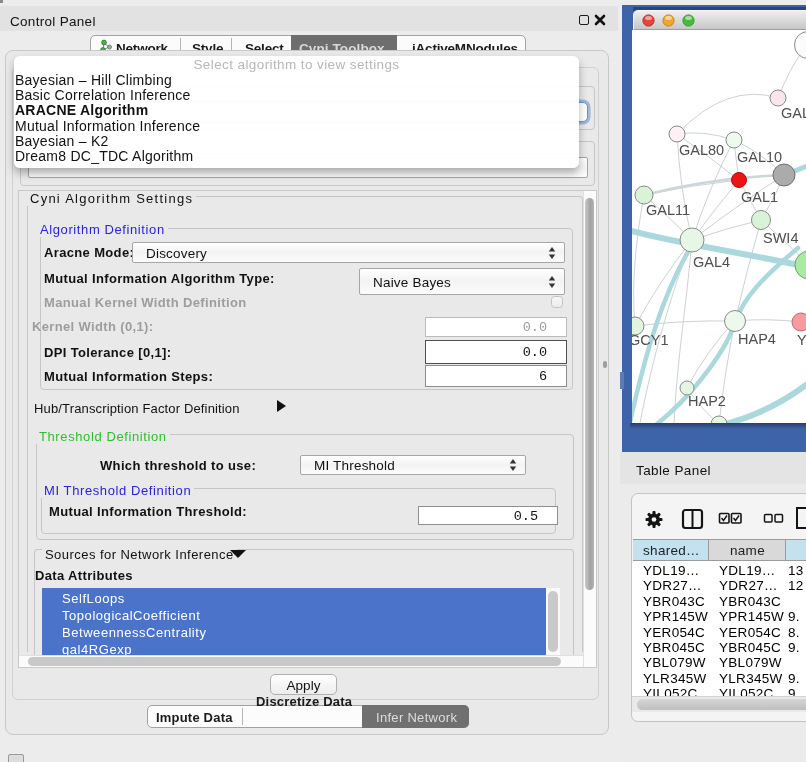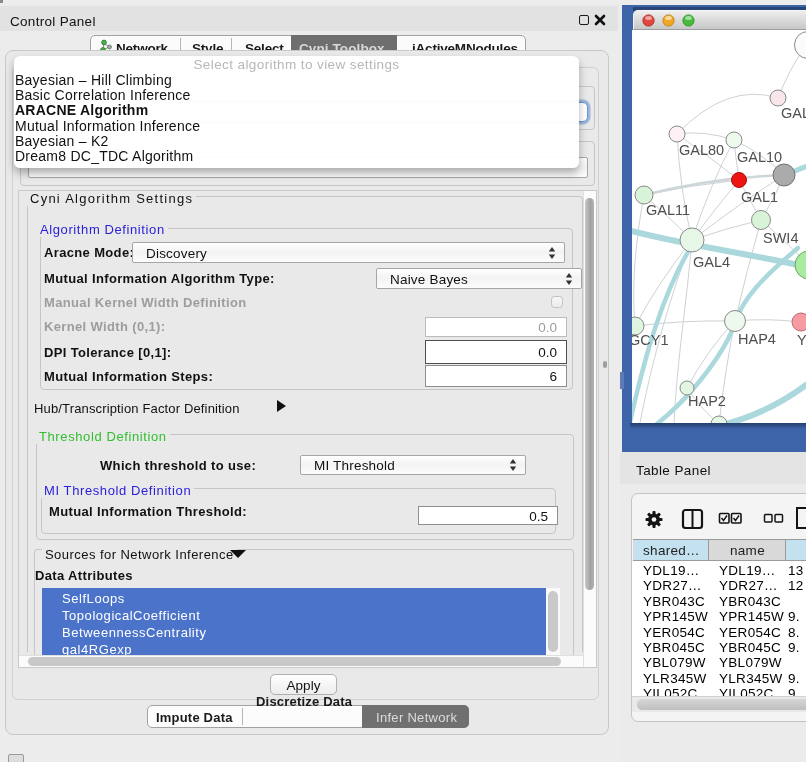--- a/index.html
+++ b/index.html
@@ -8,21 +8,21 @@
   .abs{position:absolute;}
   .lbl{position:absolute;font-size:13px;letter-spacing:0.35px;font-weight:bold;color:#111;white-space:nowrap;}
   .glbl{position:absolute;font-size:13px;letter-spacing:0.35px;font-weight:bold;color:#9d9d9d;white-space:nowrap;}
   .gtitle{position:absolute;font-size:13px;letter-spacing:0.6px;color:#111;white-space:nowrap;background:#e9e9e9;padding:0 3px;}
   .combo{position:absolute;background:linear-gradient(#ffffff,#f3f3f3 48%,#fcfcfc);border:1px solid #a6a6a6;
          border-radius:2px;box-sizing:border-box;font-size:13.5px;color:#111;}
   .combo .ct{position:absolute;left:13px;top:50%;transform:translateY(-50%);white-space:nowrap;letter-spacing:0.2px;}
   .spin{position:absolute;right:8px;top:50%;transform:translateY(-50%);width:8px;height:12px;}
   .inp{position:absolute;background:#fff;box-sizing:border-box;font-size:13.5px;text-align:right;
        white-space:nowrap;}
-  .inp span{position:absolute;right:9px;top:50%;transform:translateY(-50%);}
+  .inp span{position:absolute;right:19px;top:50%;transform:translateY(-50%);font-family:Liberation Mono, monospace;}
   .gbox{position:absolute;border:1px solid #c6c6c6;border-radius:4px;box-sizing:border-box;}
 </style>
 </head>
 <body>
 
 <div class="abs" style="left:0;top:0;width:618px;height:762px;background:#ececec;"></div>
 <div class="abs" style="left:0;top:0;width:3px;height:3px;background:#8a8a8a;"></div>
 <div class="abs" style="left:0;top:6px;width:618px;height:25px;background:#e2e2e2;"></div>
 <div class="abs" style="left:10px;top:14px;font-size:13.5px;letter-spacing:0.3px;color:#111;">Control Panel</div>
 
@@ -67,32 +67,32 @@
 <div class="lbl" style="left:44px;top:245px;">Aracne Mode:</div>
 <div class="combo" style="left:132px;top:242px;width:433px;height:21px;">
     <span class="ct">Discovery</span>
  <svg class="spin" viewBox="0 0 8 12">
       <path d="M4 0 L7.2 4.4 L0.8 4.4 Z" fill="#333"></path>
       <path d="M4 12 L7.2 7.6 L0.8 7.6 Z" fill="#333"></path>
     </svg>
   </div>
 
 <div class="lbl" style="left:44px;top:271px;">Mutual Information Algorithm Type:</div>
-<div class="combo" style="left:376px;top:268px;width:206px;height:21px;">
+<div class="combo" style="left:359px;top:268px;width:206px;height:27px;">
     <span class="ct">Naive Bayes</span>
  <svg class="spin" viewBox="0 0 8 12">
       <path d="M4 0 L7.2 4.4 L0.8 4.4 Z" fill="#333"></path>
       <path d="M4 12 L7.2 7.6 L0.8 7.6 Z" fill="#333"></path>
     </svg>
   </div>
 
 <div class="glbl" style="left:44px;top:295px;">Manual Kernel Width Definition</div>
 <div class="abs" style="left:551px;top:296px;width:12px;height:12px;border:1.5px solid #c2c2c2;border-radius:3.5px;background:linear-gradient(#f6f6f6,#ececec);box-sizing:border-box;"></div>
 
-<div class="glbl" style="left:44px;top:319px;">Kernel Width (0,1):</div>
+<div class="glbl" style="left:32px;top:319px;">Kernel Width (0,1):</div>
 <div class="inp" style="left:425px;top:317px;width:142px;height:20px;border:1px solid #bbb;color:#9c9c9c;">
     <span>0.0</span>
   </div>
 
 <div class="lbl" style="left:44px;top:345px;">DPI Tolerance [0,1]:</div>
 <div class="inp" style="left:425px;top:340px;width:142px;height:24px;border:1.5px solid #4f4f4f;color:#111;">
     <span>0.0</span>
   </div>
 
 <div class="lbl" style="left:44px;top:369px;">Mutual Information Steps:</div>

